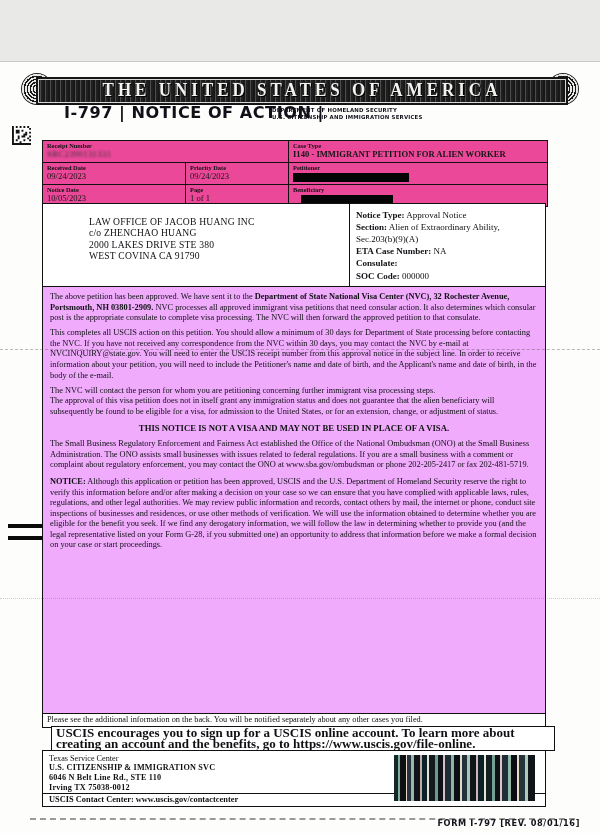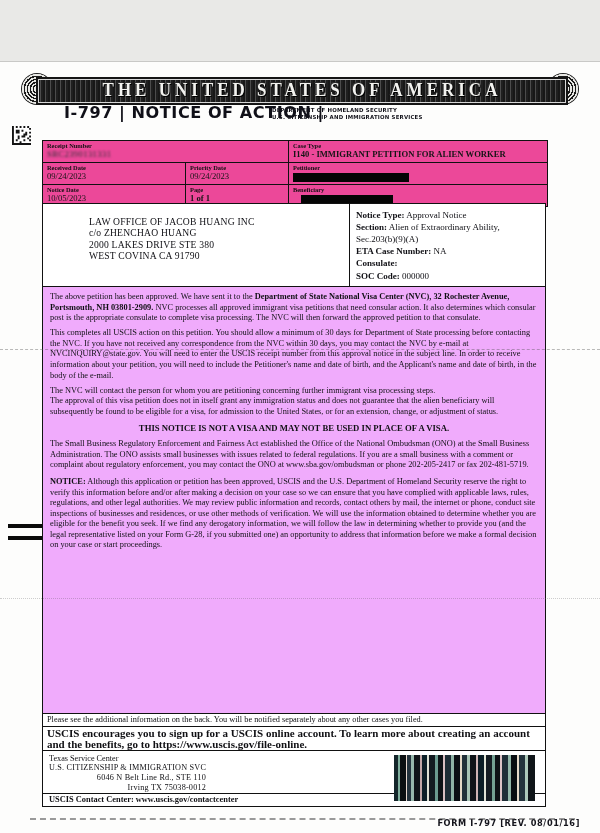--- a/index.html
+++ b/index.html
@@ -35,24 +35,24 @@
   .addr-right{flex:1;border-left:1.5px solid #111;padding:5px 0 0 6px;}
   .nd-line{font-size:9px;line-height:12.2px;color:#101015;}
   .nd-line b{font-weight:bold;}
   
   .main-box{left:42px;top:224px;width:504px;height:428px;border:1.8px solid #111;background:#f0abfc;box-sizing:border-box;padding:5px 7px;}
   .main-box p{margin:0 0 4.5px;font-size:8.35px;line-height:10.6px;color:#101014;text-align:left;}
   .main-box p.tight{margin-bottom:0;}
   .center-bold{text-align:center !important;font-weight:bold;font-size:8.7px !important;margin:5px 0 6px !important;}
   
   .strip1{left:42px;top:650.5px;width:504px;height:15px;border:1.6px solid #111;background:#fff;box-sizing:border-box;padding:1px 0 0 4px;font-size:8.3px;color:#101014;}
-  .strip2{left:42px;top:664px;width:504px;height:25px;border:1.8px solid #111;background:#fff;box-sizing:border-box;padding:1px 0 0 4px;font-weight:bold;font-size:11px;line-height:10.5px;color:#101014;}
+  .strip2{left:51px;top:664px;width:504px;height:25px;border:1.8px solid #111;background:#fff;box-sizing:border-box;padding:1px 0 0 4px;font-weight:bold;font-size:13px;line-height:10.5px;color:#101014;}
   .strip3{left:42px;top:687.5px;width:504px;height:57px;border:1.8px solid #111;background:#fff;box-sizing:border-box;}
   .sc-lines{position:absolute;left:6px;top:3px;font-size:8.2px;line-height:9.8px;color:#101014;}
-  .sc-lines .b{font-weight:normal;letter-spacing:.2px;text-align:right;}
+  .sc-lines .b{font-weight:bold;letter-spacing:.2px;}
   .sc-rule{position:absolute;left:0;top:42px;width:100%;border-top:1.4px solid #111;}
   .sc-contact{position:absolute;left:6px;top:44px;font-weight:bold;font-size:8.4px;color:#101014;}
   .cbar{position:absolute;right:10px;top:4px;width:141px;height:46px;background:linear-gradient(90deg,
     #15262b 0 4px,#7fae9d 4px 6px,#0c1012 6px 12px,#e8d8cf 12px 13px,#24333d 13px 17px,#98b8ac 17px 20px,
     #101418 20px 26px,#c2a8a8 26px 28px,#0d2028 28px 33px,#dfe2d5 33px 35px,#131a20 35px 41px,#6b9a8f 41px 44px,
     #0e1216 44px 49px,#d8bfc2 49px 51px,#1d2c35 51px 57px,#8fb3a5 57px 60px,#0b0f13 60px 66px,#e5d9c8 66px 68px,
     #22313a 68px 73px,#a8c4b5 73px 76px,#0f1418 76px 82px,#ceb4b4 82px 84px,#0c1e26 84px 90px,#e0e3d6 90px 92px,
     #151c22 92px 98px,#74a193 98px 101px,#0d1115 101px 106px,#dcc3c6 106px 108px,#1f2e37 108px 114px,#93b7a9 114px 117px,
     #0a0e12 117px 123px,#e7dbca 123px 125px,#24333c 125px 131px,#aec9ba 131px 134px,#101519 134px 141px);}
   .form-footer{right:20px;top:756px;font-family:"DejaVu Sans",sans-serif;font-weight:800;font-size:8.2px;letter-spacing:.6px;color:#13131b;}
@@ -111,21 +111,21 @@
         <div class="redact" style="width:116px;"></div>
       </div>
     </div>
     <div class="irow">
       <div class="icell" style="width:143px;">
         <div class="ilab">Notice Date</div>
         <div class="ival">10/05/2023</div>
       </div>
       <div class="icell" style="width:103px;">
         <div class="ilab">Page</div>
-        <div class="ival" style="font-weight:bold;">1 of 1</div>
+        <div class="ival" style="font-weight:normal;">1 of 1</div>
       </div>
       <div class="icell" style="flex:1;">
         <div class="ilab">Beneficiary</div>
         <div class="redact" style="width:92px;margin-left:8px;"></div>
       </div>
     </div>
   </div>
 
   <div class="abs addr-row">
     <div class="addr-left">

